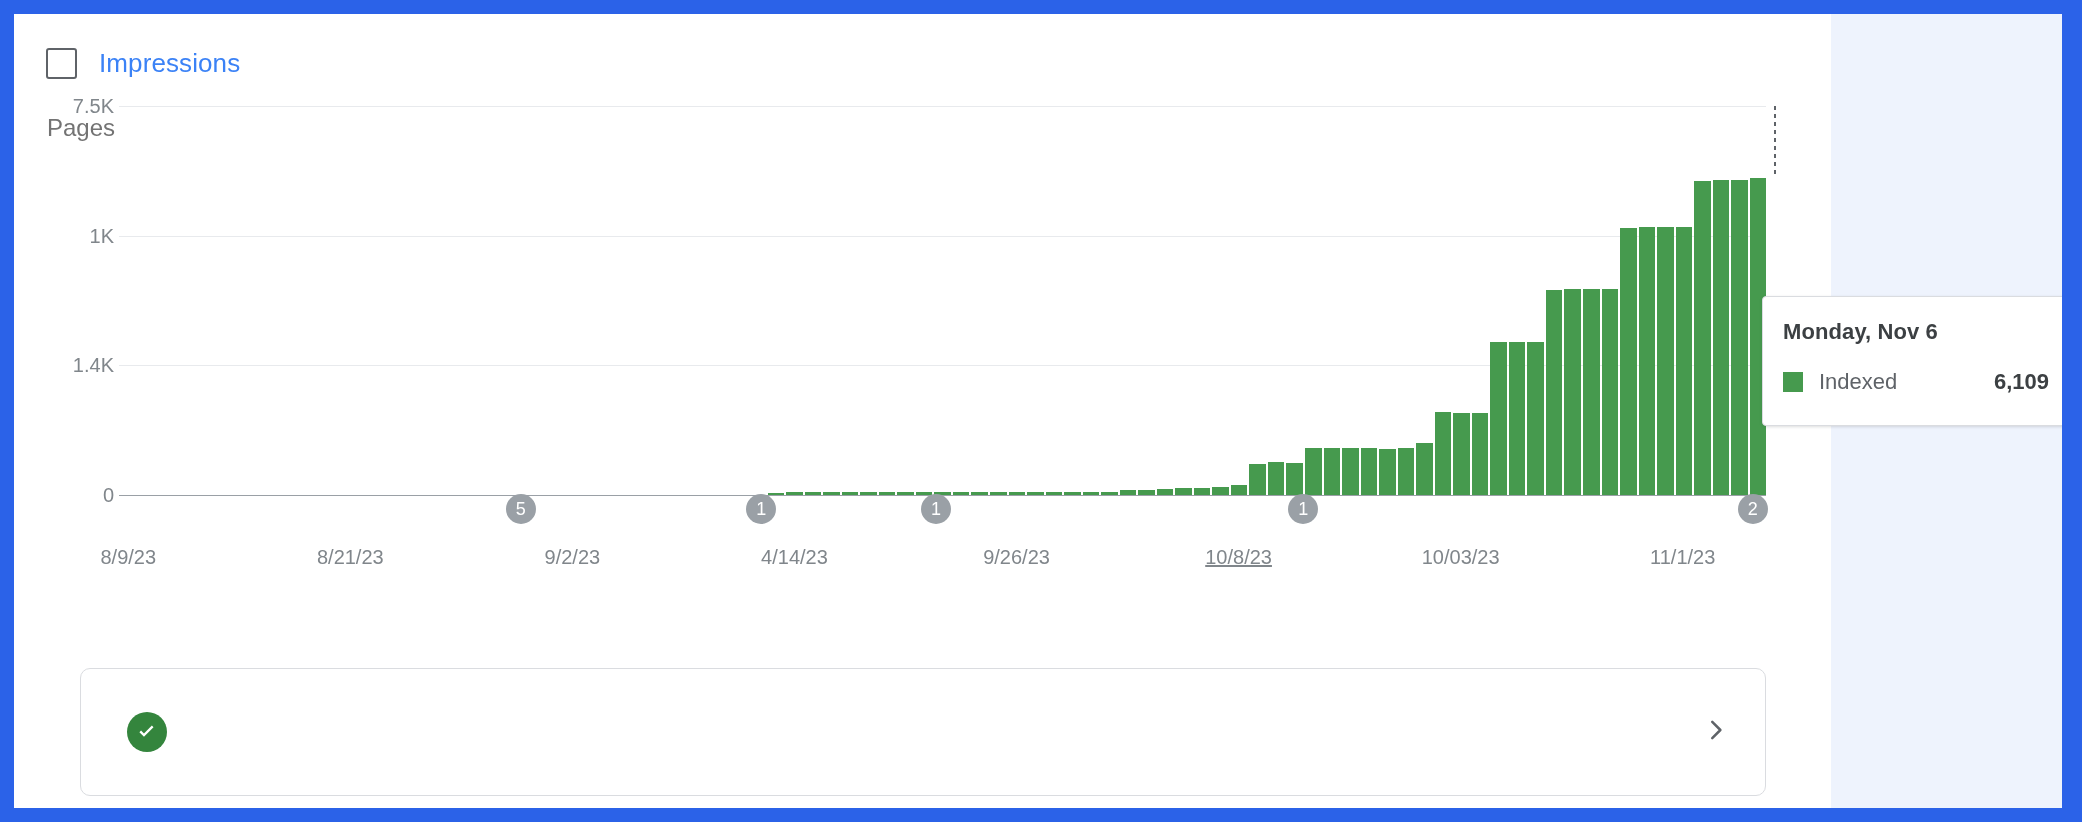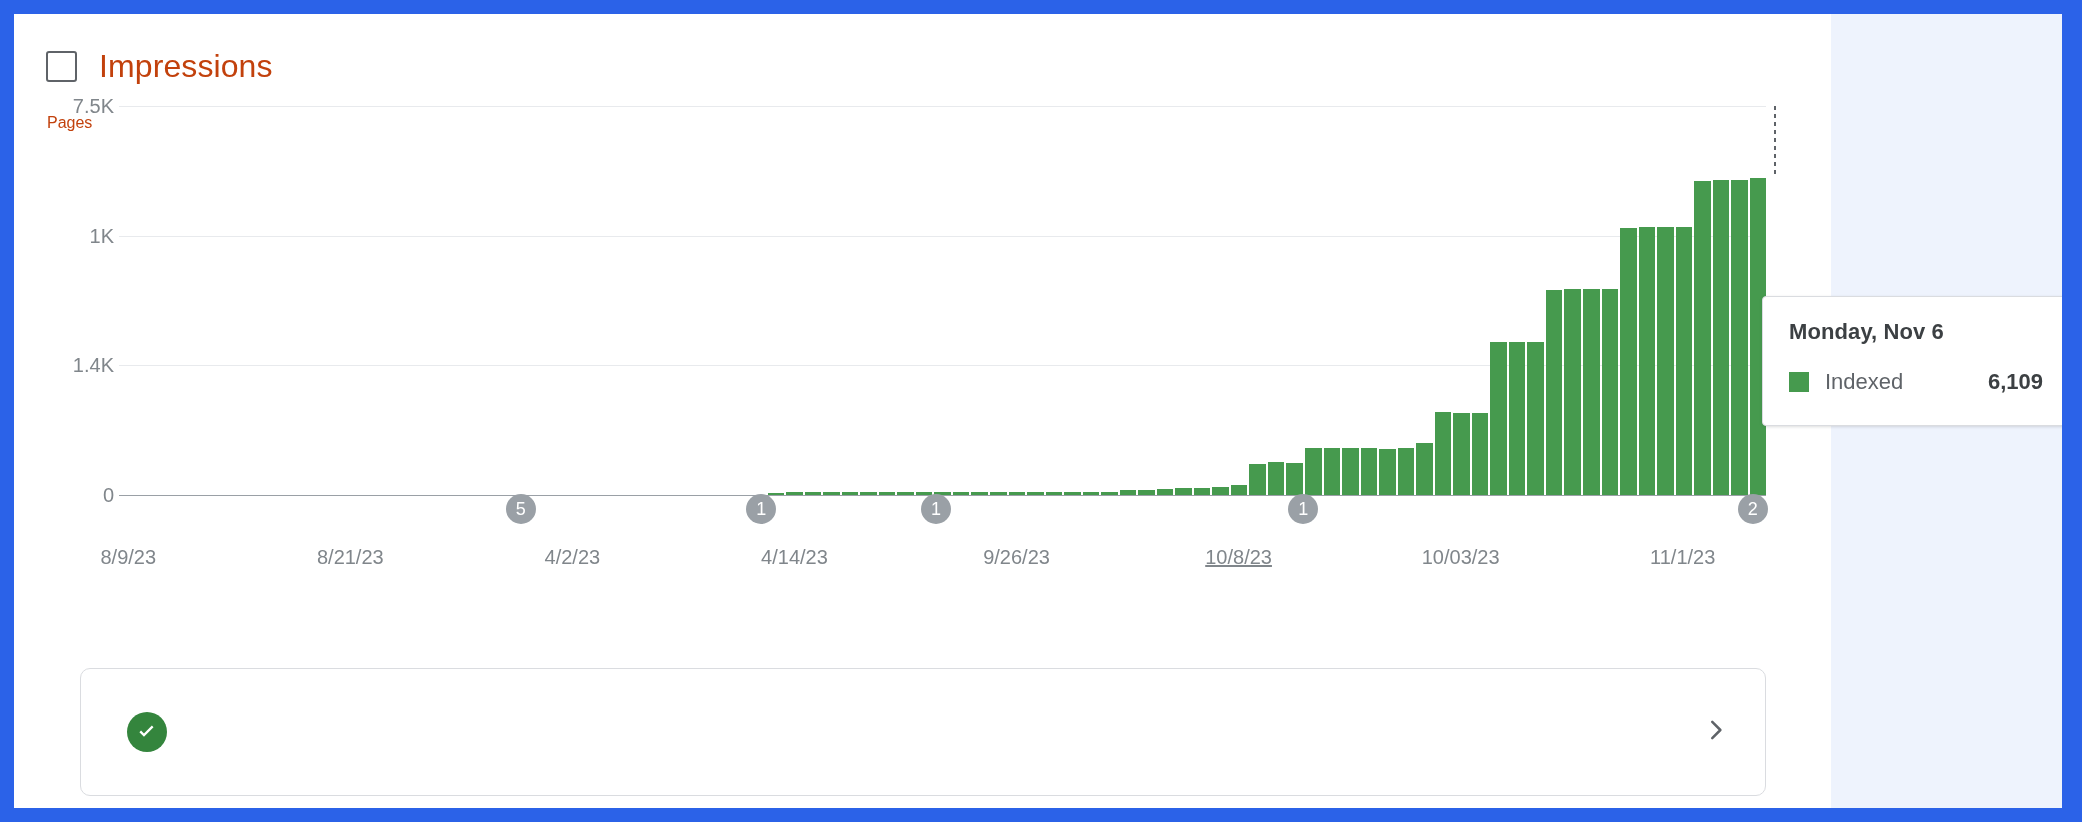--- a/index.html
+++ b/index.html
@@ -36,36 +36,36 @@
     display: flex; align-items: center; gap: 22px;
   }
   .checkbox {
     width: 31px; height: 31px;
     border: 2px solid #5f6368;
     border-radius: 3px;
     background: #fff;
     cursor: pointer;
   }
   .legend-label {
-    font-size: 32px;
-    color: #c2410c;
+    font-size: 26px;
+    color: #3b82f6;
     letter-spacing: .1px;
   }
 
   
   #chart {
     position: absolute;
     left: 0; top: 92px;
     width: 1817px; height: 420px;
   }
   .axis-title {
     position: absolute;
     left: 33px; top: 8px;
-    font-size: 16px;
-    color: #c2410c;
+    font-size: 24px;
+    color: #737373;
   }
   .ytick {
     position: absolute;
     right: 0;
     width: 88px;
     text-align: right;
     font-size: 20px;
     color: #80868b;
     transform: translateY(-50%);
   }
@@ -139,21 +139,21 @@
 
   
   #tooltip {
     position: absolute;
     left: 1748px; top: 282px;
     width: 308px; height: 130px;
     background: #ffffff;
     border: 1px solid #dadce0;
     border-radius: 4px;
     box-shadow: 0 1px 3px rgba(60,64,67,.18);
-    padding: 22px 26px;
+    padding: 22px 20px;
     z-index: 20;
   }
   .tt-date {
     font-size: 22px;
     color: #3c4043;
     font-weight: bold;
     letter-spacing: .1px;
   }
   .tt-row {
     margin-top: 24px;
@@ -329,21 +329,21 @@
         <div class="badges" id="badges">
             <div class="badge" style="left: 24.4%;">5</div>
             <div class="badge" style="left: 39%;">1</div>
             <div class="badge" style="left: 49.6%;">1</div>
             <div class="badge" style="left: 71.9%;">1</div>
             <div class="badge" style="left: 99.2%;">2</div>
           </div>
         <div class="xlabels" id="xlabels">
             <div class="xlabel" style="left: 0.561798%;">8/9/23</div>
             <div class="xlabel" style="left: 14.0449%;">8/21/23</div>
-            <div class="xlabel" style="left: 27.5281%;">4/2/23</div>
+            <div class="xlabel" style="left: 27.5281%;">9/2/23</div>
             <div class="xlabel" style="left: 41.0112%;">4/14/23</div>
             <div class="xlabel" style="left: 54.4944%;">9/26/23</div>
             <div class="xlabel" style="left: 67.9775%; text-decoration: underline;">10/8/23</div>
             <div class="xlabel" style="left: 81.4607%;">10/03/23</div>
             <div class="xlabel" style="left: 94.9438%;">11/1/23</div>
           </div>
       </div>
 
       <div id="action-card">
         <span class="check-circle">

